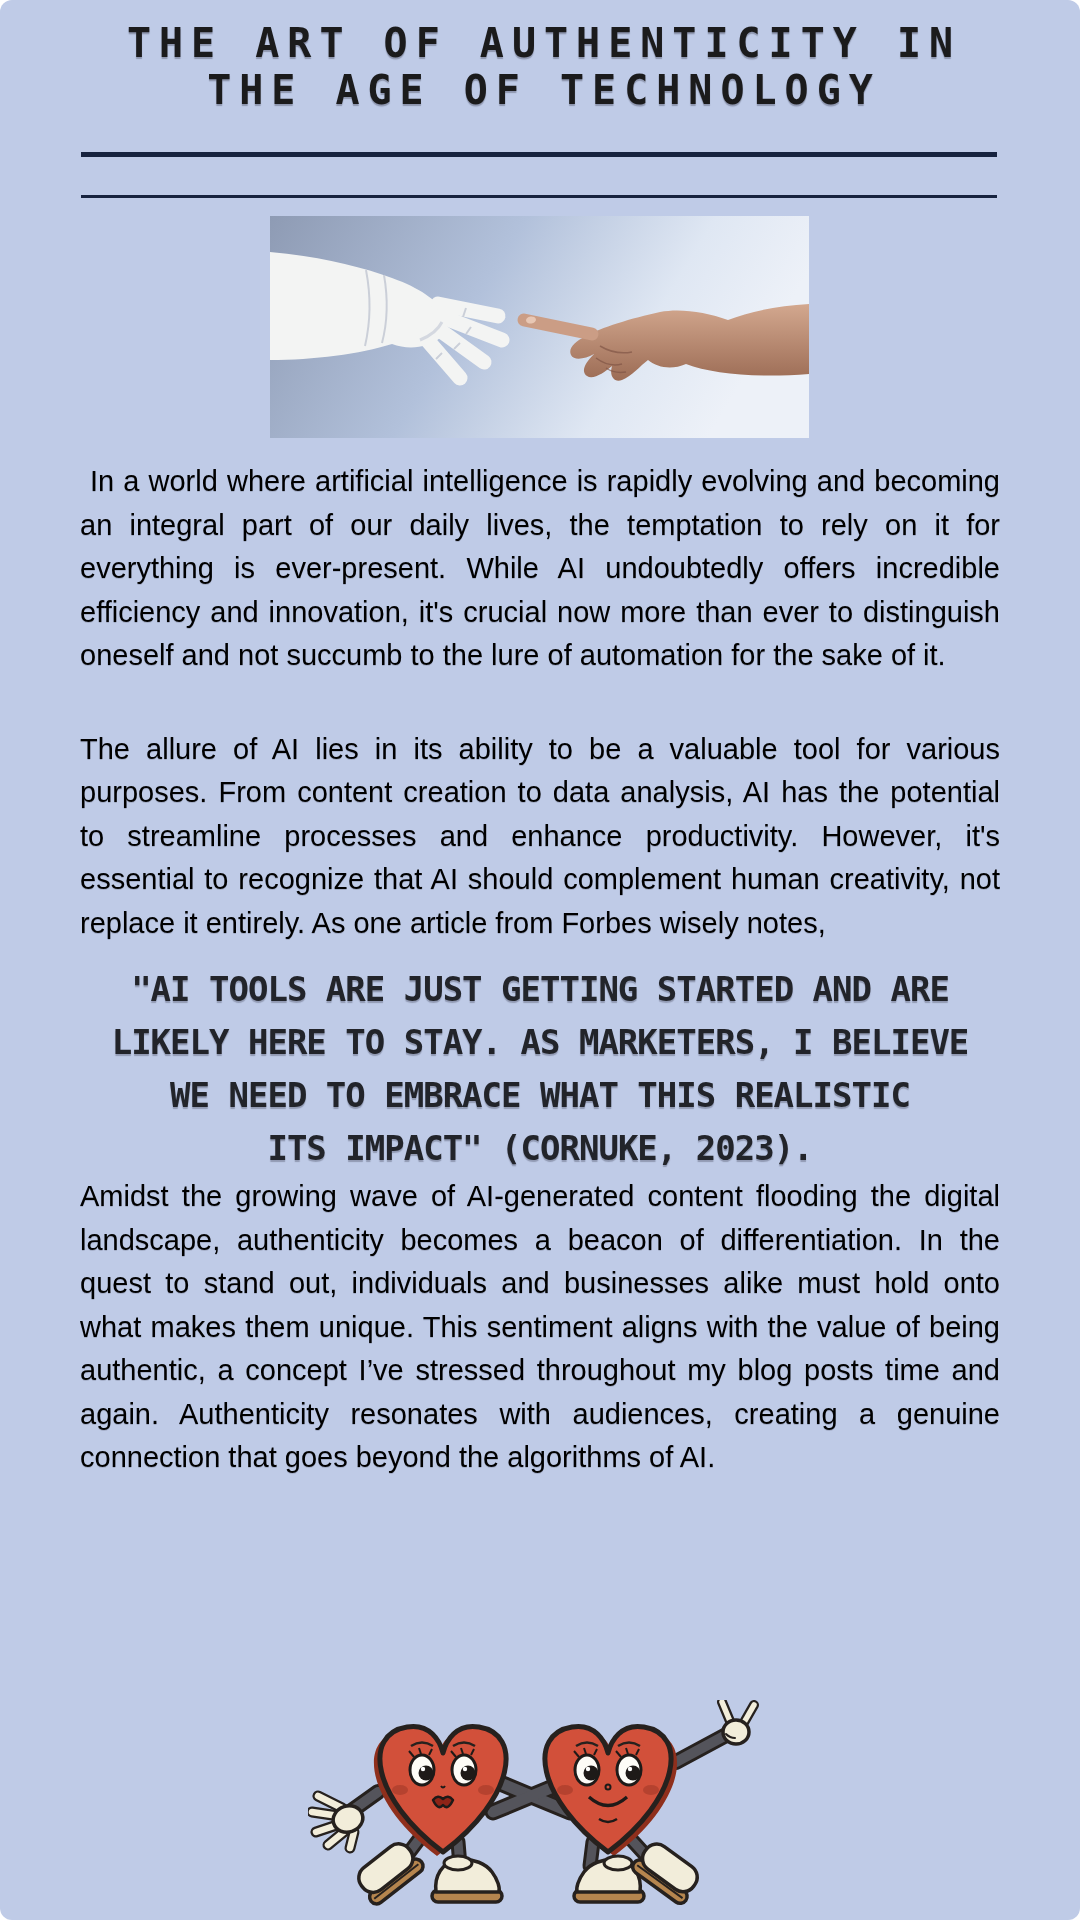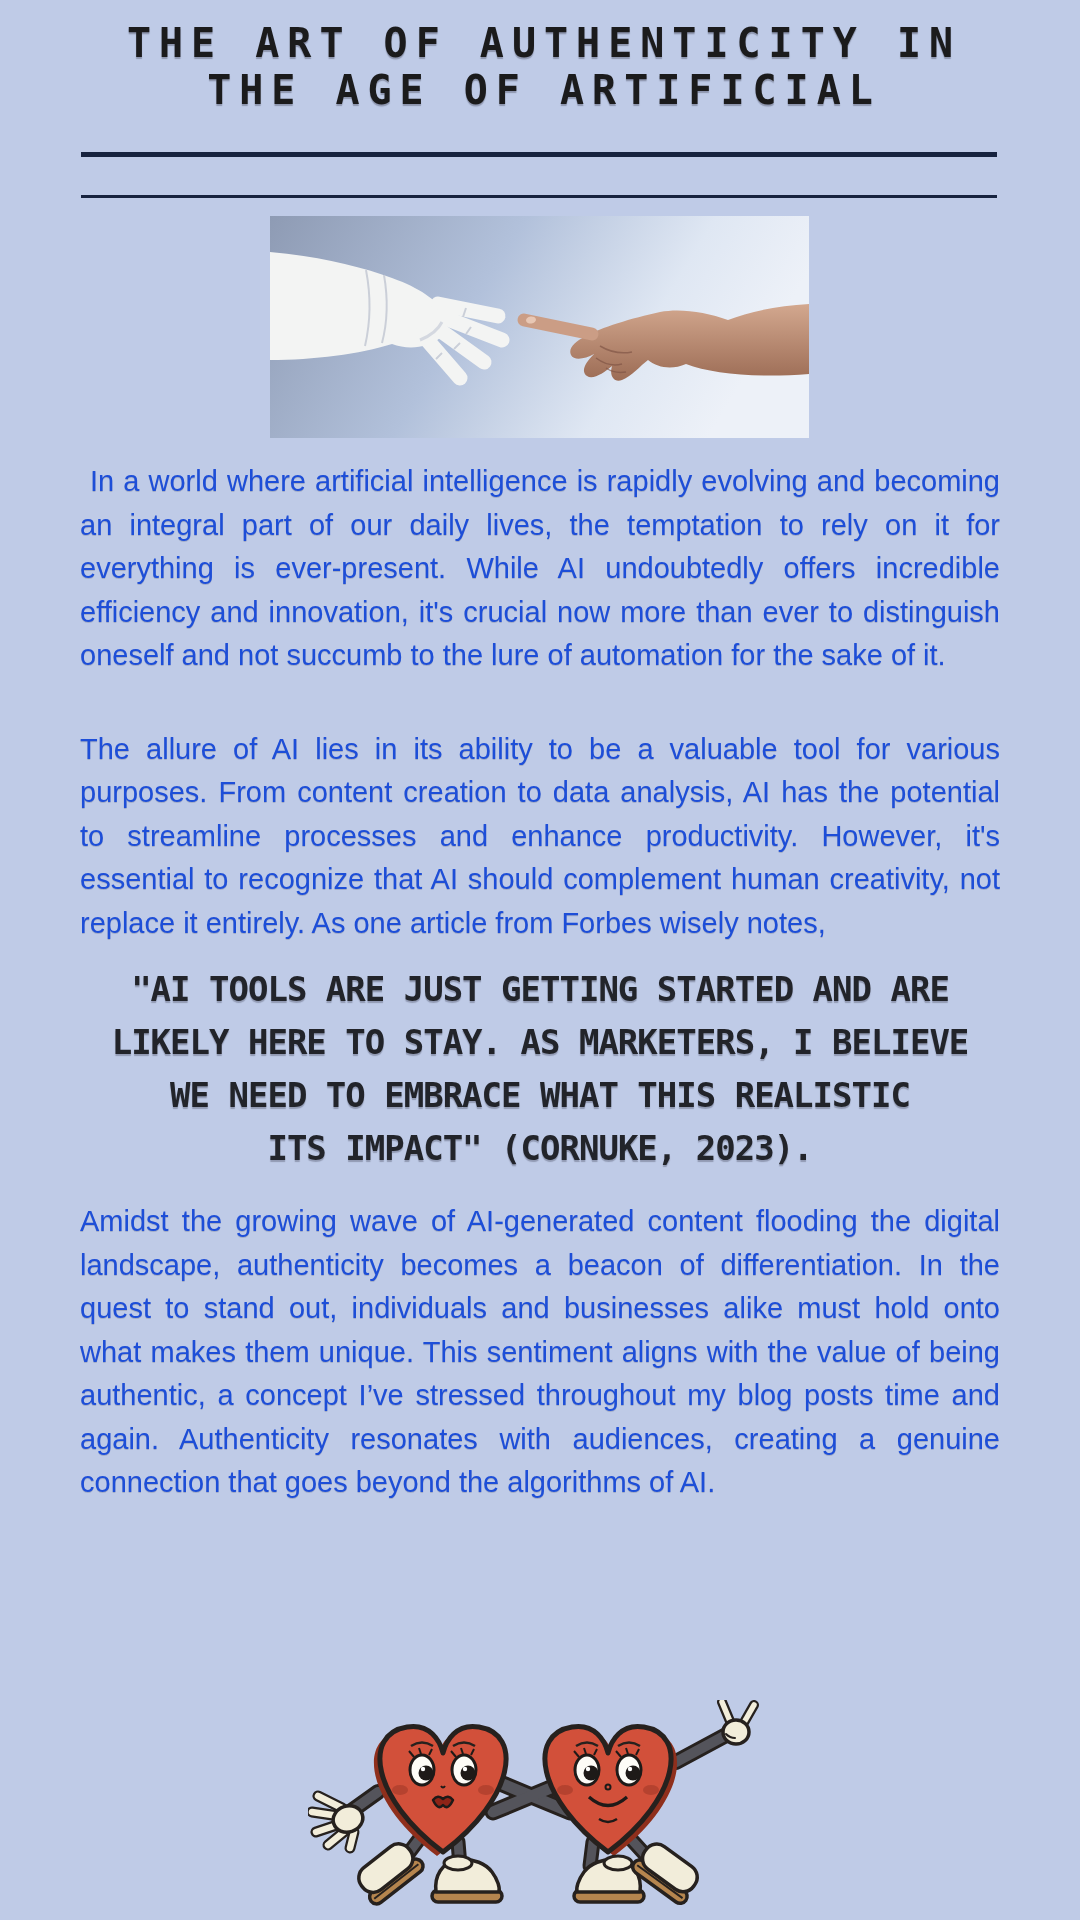--- a/index.html
+++ b/index.html
@@ -2,20 +2,21 @@
 <html><head>
 <meta charset="utf-8">
 <style>
   html,body{margin:0;padding:0;}
   .page{
     position:relative;
     width:1080px;height:1920px;
     background:#bfcbe7;
     overflow:hidden;
     font-family:"Liberation Sans", sans-serif;
+    border-radius:12px;
   }
   
   .title{
     position:absolute;top:20px;left:0;width:1080px;
     text-align:center;
     font-family:"DejaVu Sans Mono", monospace;
     font-weight:bold;
     font-size:40px;line-height:47px;
     letter-spacing:8px;
     padding-left:8px;box-sizing:border-box;
@@ -26,48 +27,48 @@
   .rule{position:absolute;left:81px;width:916px;background:#17233f;}
   .rule.thick{top:152px;height:5px;}
   .rule.thin{top:195px;height:3px;}
   
   .hero{position:absolute;top:216px;left:270px;width:539px;height:222px;}
   
   .content{position:absolute;top:460px;left:80px;width:920px;}
   .para{
     margin:0;
     font-size:29px;line-height:43.5px;
-    color:#1d4ed8;
+    color:#000000;
     text-align:justify;
     text-shadow:0 1px 0 rgba(40,40,55,0.18);
   }
   .para.first{text-indent:10px;}
   .para.p2{margin-top:50px;}
-  .para.p3{margin-top:25px;}
+  .para.p3{}
   .quote{
     margin-top:18px;
     font-family:"DejaVu Sans Mono", monospace;
     font-weight:bold;
     font-size:34px;line-height:53px;
     letter-spacing:-1px;
     color:#22242a;
     text-align:center;
     text-shadow:0 2px 1px rgba(30,30,45,0.28);
   }
   
   .hearts{position:absolute;top:1700px;left:308px;width:460px;height:215px;}
 </style>
 </head>
 <body>
 
 <div class="page">
 
   <div class="title">
     <div>THE ART OF AUTHENTICITY IN</div>
-    <div>THE AGE OF ARTIFICIAL</div>
+    <div>THE AGE OF TECHNOLOGY</div>
   </div>
 
   <div class="rule thick"></div>
   <div class="rule thin"></div>
 
   <svg class="hero" viewBox="0 0 539 222" role="img" aria-label="White robotic hand reaching from the left toward a human hand reaching from the right on a blue background">
     <defs>
       <linearGradient id="pbg" x1="0" y1="0" x2="1" y2="0.25">
         <stop offset="0" stop-color="#8e9bb4"></stop>
         <stop offset="0.45" stop-color="#b2c1db"></stop>

